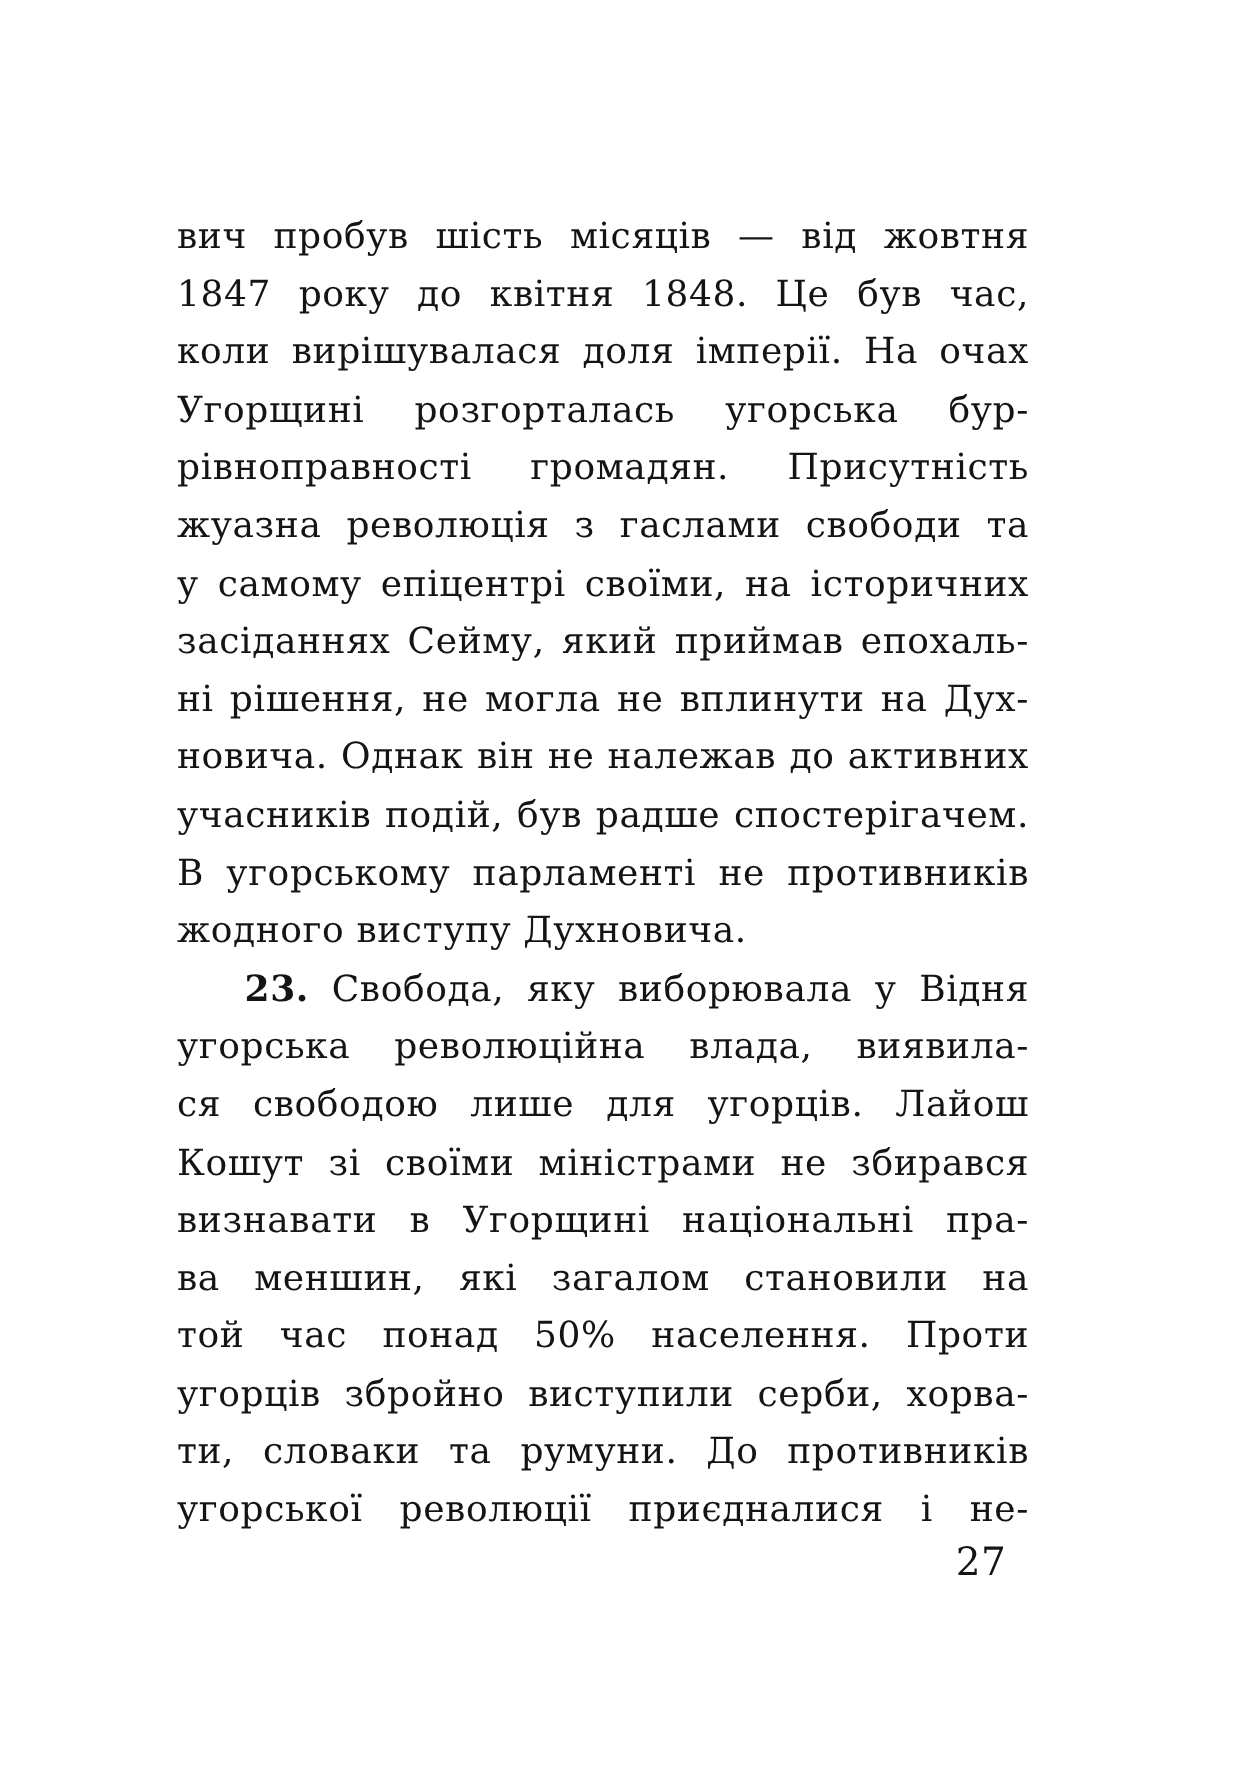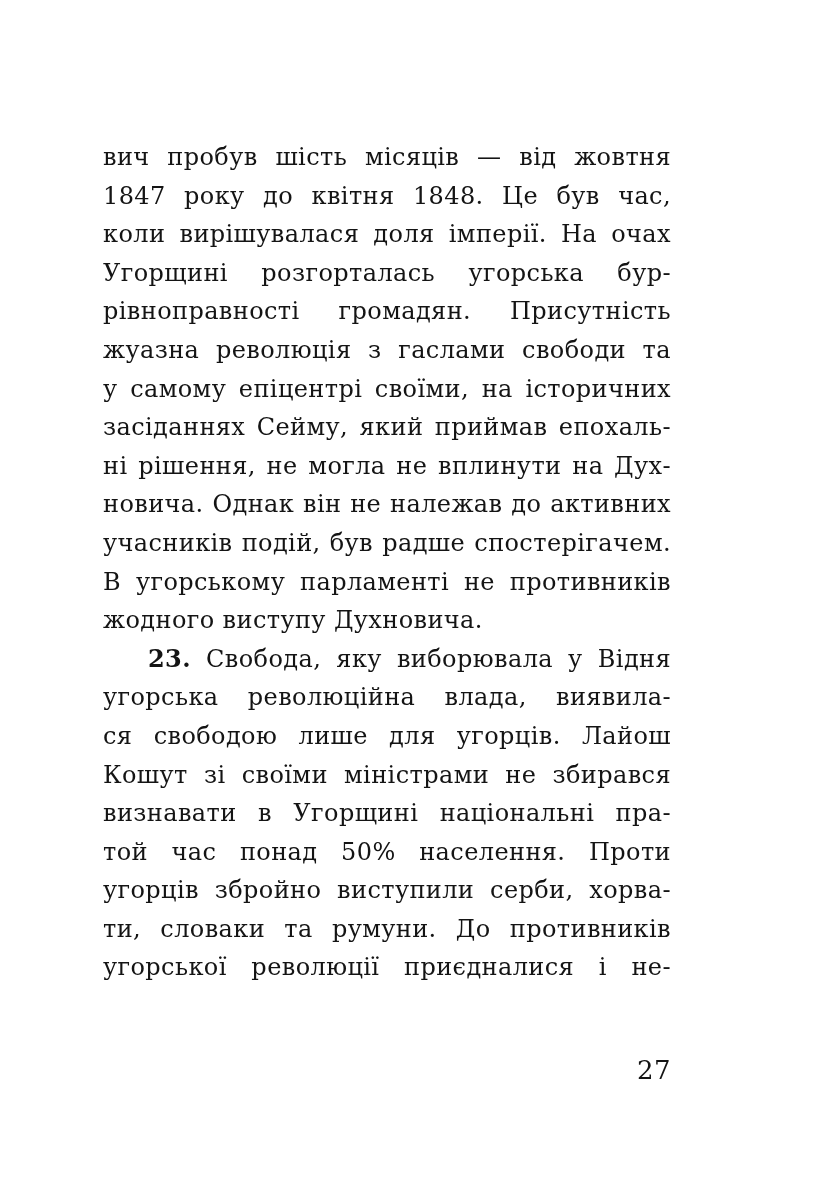--- a/index.html
+++ b/index.html
@@ -15,21 +15,21 @@
     font-family: "DejaVu Serif", "Liberation Serif", serif;
     color: #141414;
   }
   .book-page {
     position: absolute;
     inset: 0;
     background: #ffffff;
   }
   .text-block {
     position: absolute;
-    left: 103px;
+    left: 118px;
     top: 138px;
     width: 568px;
     font-size: 24px;
     line-height: 38.6px;
     letter-spacing: 0.4px;
   }
   .paragraph {
     margin: 0;
     padding: 0;
   }
@@ -52,21 +52,20 @@
   }
   .page-number {
     position: absolute;
     left: 103px;
     top: 1026px;
     width: 568px;
     text-align: right;
     font-size: 26px;
     line-height: 32px;
     letter-spacing: 0.4px;
-    margin-top: 28px;
   }
 </style>
 </head>
 <body>
 
 <div class="book-page">
   <div class="text-block">
       <div class="paragraph">
         <div class="line justify">вич пробув шість місяців — від жовтня</div>
         <div class="line justify">1847 року до квітня 1848. Це був час,</div>
@@ -81,20 +80,21 @@
         <div class="line justify">учасників подій, був радше спостерігачем.</div>
         <div class="line justify">В угорському парламенті не противників</div>
         <div class="line">жодного виступу Духновича.</div>
       </div>
       <div class="paragraph">
         <div class="line justify indented"><b>23.</b> Свобода, яку виборювала у Відня</div>
         <div class="line justify">угорська революційна влада, виявила-</div>
         <div class="line justify">ся свободою лише для угорців. Лайош</div>
         <div class="line justify">Кошут зі своїми міністрами не збирався</div>
         <div class="line justify">визнавати в Угорщині національні пра-</div>
+        <div class="line justify">ва меншин, які загалом становили на</div>
         <div class="line justify">той час понад 50% населення. Проти</div>
         <div class="line justify">угорців збройно виступили серби, хорва-</div>
         <div class="line justify">ти, словаки та румуни. До противників</div>
         <div class="line justify">угорської революції приєдналися і не-</div>
       </div>
     </div>
   <div class="page-number">27</div>
 </div>
 
 </body></html>

